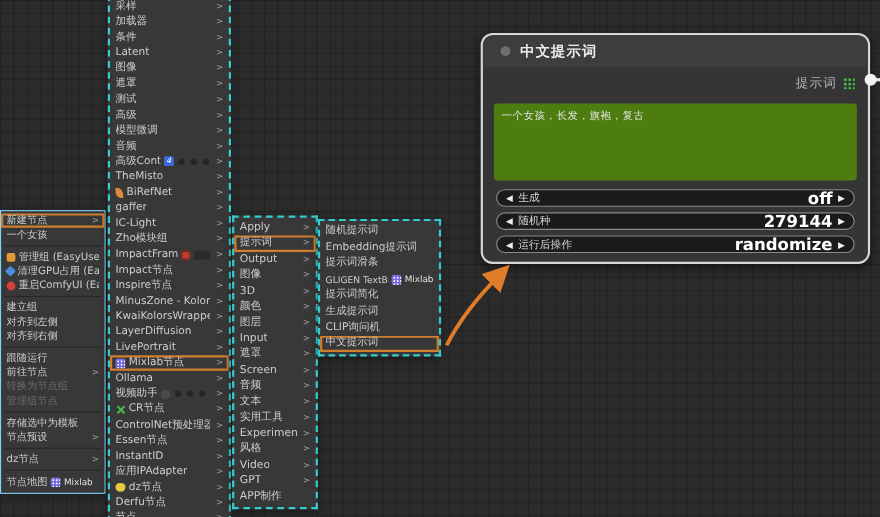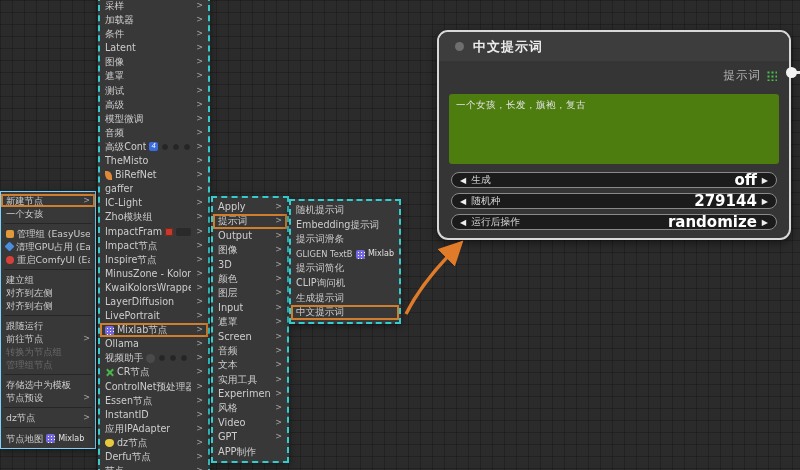--- a/index.html
+++ b/index.html
@@ -418,24 +418,24 @@
     </div>
     <div class="mi small">
       <span class="lbl">GLIGEN TextBox Apply</span>
       <span class="ic ic-mixlab"></span>
       <span class="trail">Mixlab</span>
     </div>
     <div class="mi">
       <span class="lbl">提示词简化</span>
     </div>
     <div class="mi">
+      <span class="lbl">生成提示词</span>
+    </div>
+    <div class="mi">
       <span class="lbl">CLIP询问机</span>
-    </div>
-    <div class="mi">
-      <span class="lbl">生成提示词</span>
     </div>
     <div class="mi hl">
       <span class="lbl">中文提示词</span>
     </div>
   </div>
 
 <div id="node">
   <div class="titlebar">
     <span class="collapse-dot"></span>
     <span class="node-title">中文提示词</span>

